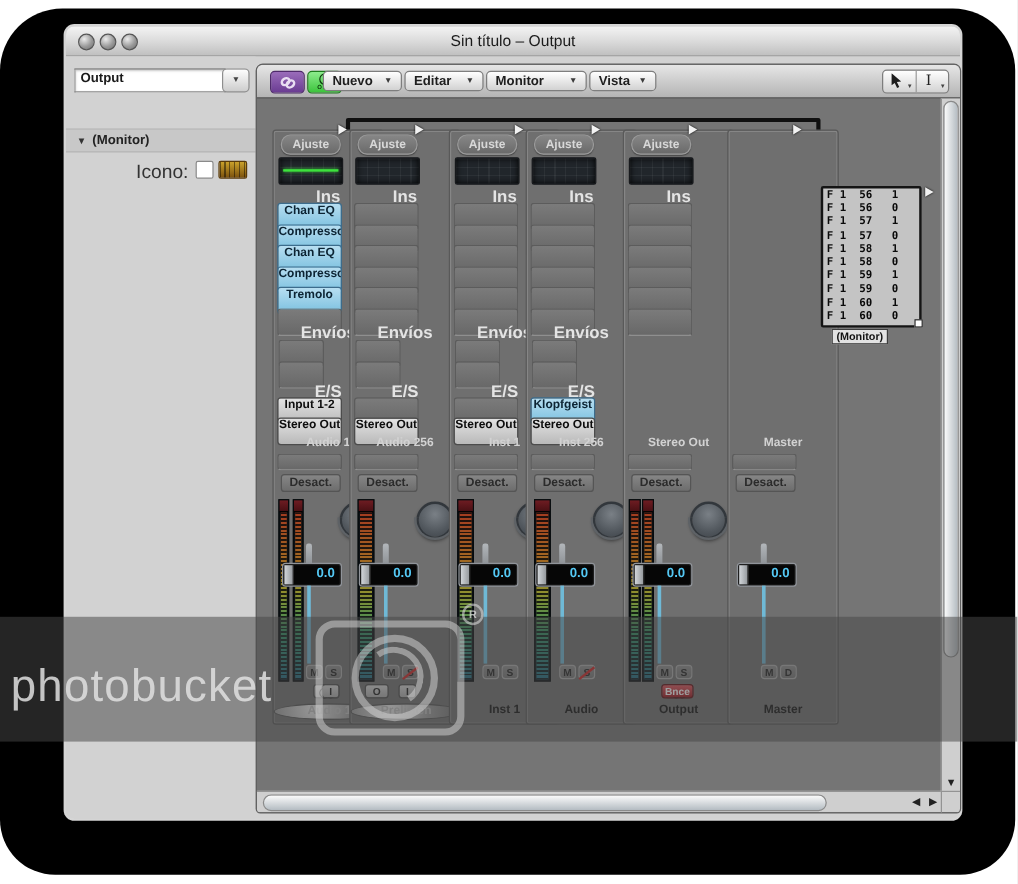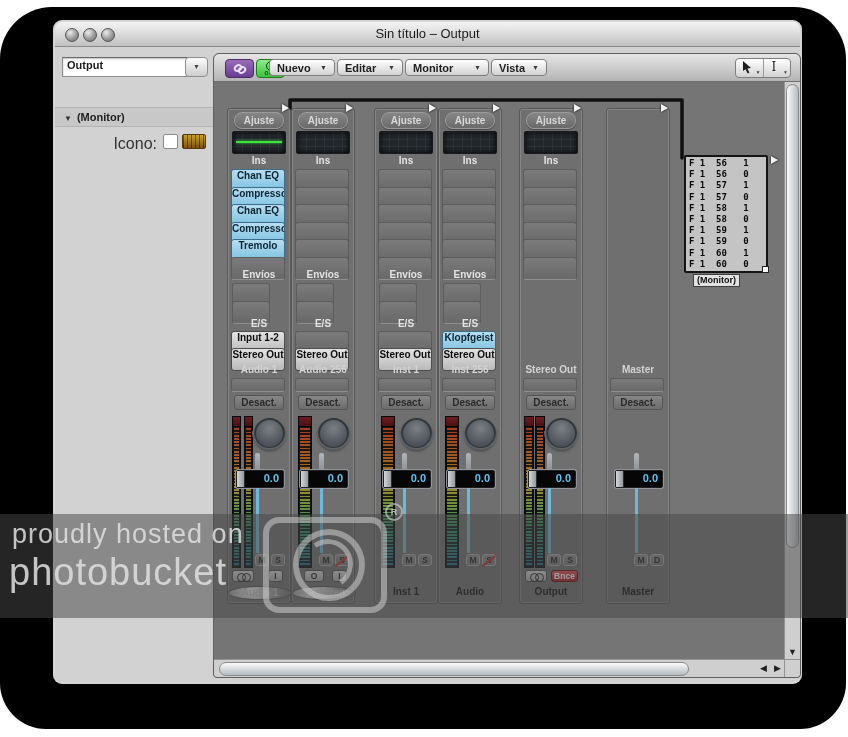--- a/index.html
+++ b/index.html
@@ -61,30 +61,30 @@
           background:linear-gradient(90deg,#fbfbfb,#b4bcc2);border:1px solid #8a8a8a;}
   #vdown{position:absolute;bottom:3px;left:0;width:100%;text-align:center;font-size:9px;color:#222;}
   #hsb{position:absolute;left:0;bottom:0;right:15px;height:17px;background:#cfcfcf;border-top:1px solid #939393;}
   #hthumb{position:absolute;left:5px;top:2px;width:468px;height:12px;border-radius:7px;
           background:linear-gradient(#fbfbfb,#b4bcc2);border:1px solid #8a8a8a;}
   .harrow{position:absolute;top:3px;font-size:9px;color:#222;}
   #corner{position:absolute;right:0;bottom:0;width:15px;height:17px;background:#cfcfcf;
           border-left:1px solid #939393;border-top:1px solid #939393;}
   
   .strip{position:absolute;top:26px;width:62px;height:494px;background:#6f6f6f;
-         border:1px solid #595959;border-radius:3px;box-shadow:inset 0 0 0 1px #868686;}
+         border:1px solid #595959;border-radius:3px;box-shadow:inset 0 0 0 1px #868686;padding-left:29px;}
   .ajuste{position:absolute;top:3px;left:6px;width:48px;height:15px;border-radius:8px;
           background:linear-gradient(#868686,#6a6a6a);border:1px solid #9b9b9b;box-shadow:0 1px 1px rgba(0,0,0,.35);
           color:#d8d8d8;font-size:10px;font-weight:bold;text-align:center;line-height:15px;}
   .eq{position:absolute;top:22px;left:4px;width:52px;height:21px;background:
       repeating-linear-gradient(90deg,rgba(255,255,255,.05) 0 1px,transparent 1px 9px),
       repeating-linear-gradient(rgba(255,255,255,.05) 0 1px,transparent 1px 7px),#21262b;
       border:1px solid #17191c;border-radius:2px;box-shadow:inset 0 0 5px #000;}
   .eq.green::after{content:"";position:absolute;left:3px;right:3px;top:9px;height:2px;background:#3de23d;box-shadow:0 0 3px #3de23d;}
-  .lbl{position:absolute;left:0;width:100%;text-align:center;font-size:10px;font-weight:bold;color:#e4e4e4;}
+  .lbl{position:absolute;left:0;width:100%;text-align:center;font-size:14px;font-weight:bold;color:#e4e4e4;}
   .typelbl{position:absolute;left:0;width:100%;text-align:center;font-size:10px;font-weight:bold;color:#d2d2d2;}
   .slot{position:absolute;left:3px;width:54px;height:23px;border-radius:3px;box-sizing:border-box;
         background:linear-gradient(#7b7b7b,#686868);border:1px solid #5c5c5c;border-bottom-color:#8f8f8f;
         font-size:10px;font-weight:bold;text-align:center;line-height:12px;overflow:hidden;white-space:nowrap;}
   .slot.blue{background:linear-gradient(#b7def1,#7bc0df);border:1px solid #3c6c8c;color:#0c2434;}
   .slot.gbtn{background:linear-gradient(#e3e3e3,#b9b9b9);border:1px solid #4c4c4c;color:#0d0d0d;}
   .slot.send{width:38px;left:4px;}
   .desact{position:absolute;left:6px;width:48px;height:13px;border-radius:3px;
           background:linear-gradient(#868686,#6d6d6d);border:1px solid #555;
           color:#2b2b2b;font-size:10px;font-weight:bold;text-align:center;line-height:13px;}
@@ -463,20 +463,19 @@
       <div id="hsb">
         <div id="hthumb"></div>
         <span class="harrow" style="right:18px">◀</span>
         <span class="harrow" style="right:4px">▶</span>
       </div>
       <div id="corner"></div>
     </div>
   </div>
 
   <div id="wmband"></div>
-  <div id="wm1">proudly hosted on</div>
   <div id="wm2">photobucket</div>
   <div id="cam">
     <div id="camc"></div>
     <div id="cama"></div>
   </div>
   <div id="camreg">R</div>
 </div>
 
 </body></html>

